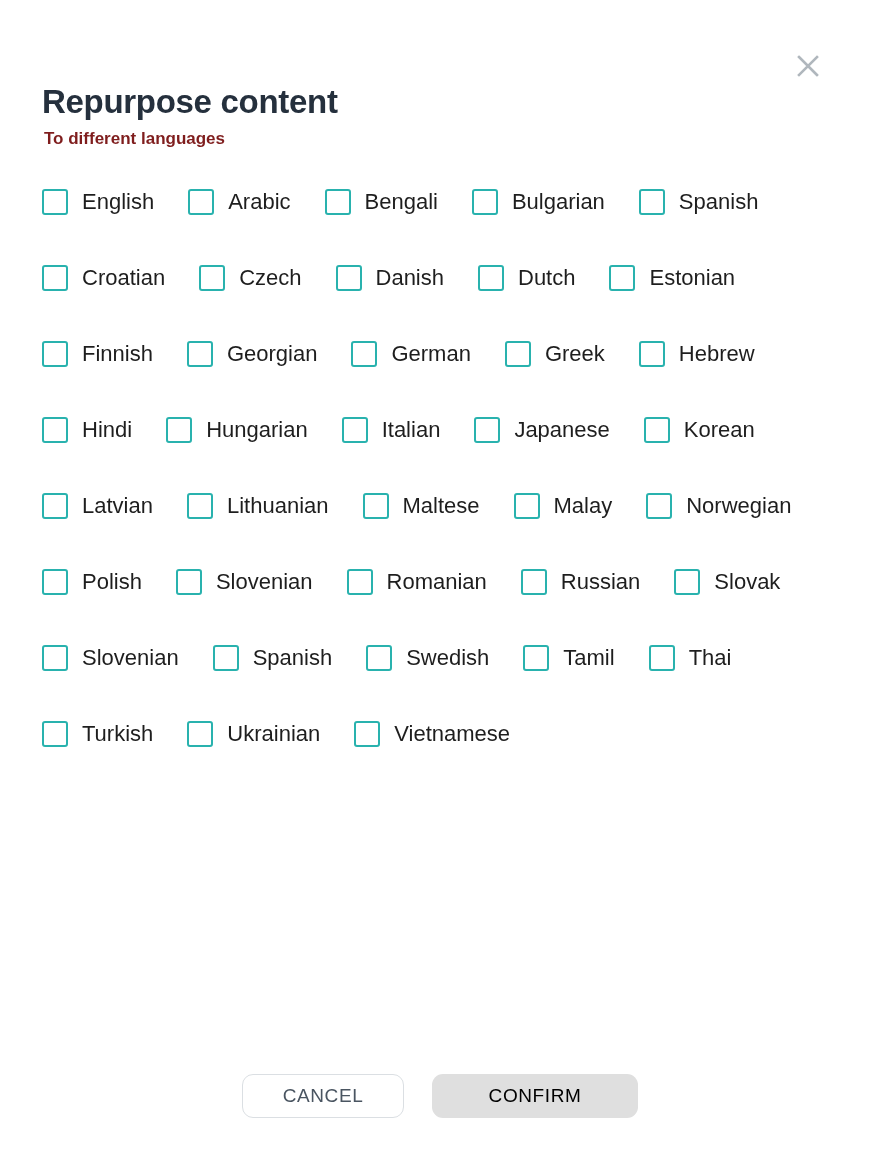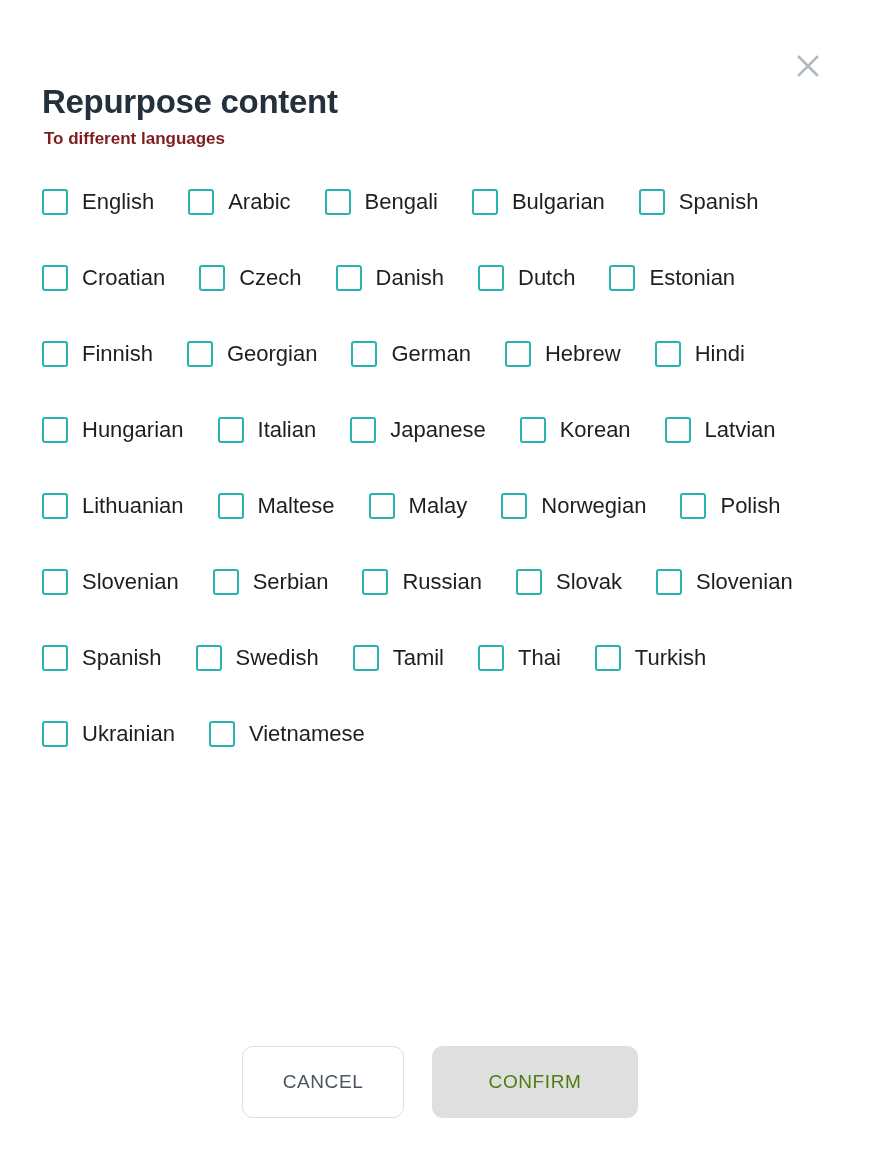--- a/index.html
+++ b/index.html
@@ -111,39 +111,39 @@
     bottom: 38px;
     display: flex;
     justify-content: center;
     align-items: center;
     gap: 28px;
   }
   .btn {
     font-family: "Liberation Sans", sans-serif;
     font-size: 19px;
     letter-spacing: 0.6px;
-    height: 72px;
+    height: 44px;
     border-radius: 11px;
     display: flex;
     align-items: center;
     justify-content: center;
     box-sizing: border-box;
     padding: 12px 24px;
     min-width: 162px;
   }
   .btn-cancel {
     background: #ffffff;
     border: 1.5px solid #dbdfe3;
     color: #4a5561;
     cursor: pointer;
   }
   .btn-confirm {
     background: #dfdfdf;
     border: none;
-    color: #4d7c0f;
+    color: #000000;
     cursor: default;
     min-width: 206px;
   }
 </style>
 </head>
 <body>
 
 <div class="modal">
 
   <div class="modal-header">
@@ -208,20 +208,24 @@
       <div class="language-option">
         <span class="checkbox"></span>
         <span class="language-label">Georgian</span>
       </div>
       <div class="language-option">
         <span class="checkbox"></span>
         <span class="language-label">German</span>
       </div>
       <div class="language-option">
         <span class="checkbox"></span>
+        <span class="language-label">Greek</span>
+      </div>
+      <div class="language-option">
+        <span class="checkbox"></span>
         <span class="language-label">Hebrew</span>
       </div>
       <div class="language-option">
         <span class="checkbox"></span>
         <span class="language-label">Hindi</span>
       </div>
       <div class="language-option">
         <span class="checkbox"></span>
         <span class="language-label">Hungarian</span>
       </div>
@@ -260,21 +264,21 @@
       <div class="language-option">
         <span class="checkbox"></span>
         <span class="language-label">Polish</span>
       </div>
       <div class="language-option">
         <span class="checkbox"></span>
         <span class="language-label">Slovenian</span>
       </div>
       <div class="language-option">
         <span class="checkbox"></span>
-        <span class="language-label">Serbian</span>
+        <span class="language-label">Romanian</span>
       </div>
       <div class="language-option">
         <span class="checkbox"></span>
         <span class="language-label">Russian</span>
       </div>
       <div class="language-option">
         <span class="checkbox"></span>
         <span class="language-label">Slovak</span>
       </div>
       <div class="language-option">

